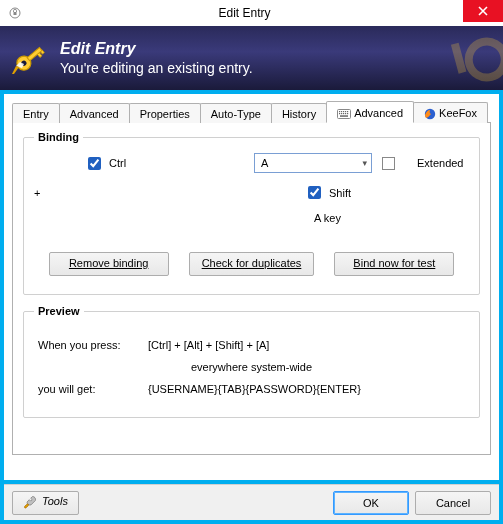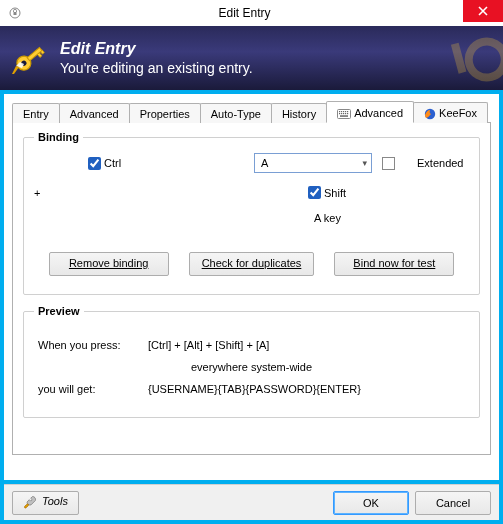--- a/index.html
+++ b/index.html
@@ -42,21 +42,21 @@
   
   .tab-body {
     border: 1px solid #b0b0b0; flex: 1; padding: 8px 10px 10px 10px;
     display: flex; flex-direction: column; gap: 10px; position: relative; z-index: 1;
   }
   
   fieldset { border: 1px solid #d0d0d0; border-radius: 2px; padding: 10px 10px 12px 10px; margin: 0; }
   fieldset legend { padding: 0 4px; color: #000; font-weight: bold; }
   
   .binding-grid { display: grid; grid-template-columns: 140px 80px 1fr; row-gap: 10px; align-items: center; }
-  .chk { display: flex; align-items: center; margin-left: 50px; }
+  .chk { display: flex; align-items: center; gap: 5px; margin-left: 50px; }
   .chk input { width: 13px; height: 13px; accent-color: #2060c0; }
   .plus { text-align: left; }
   .key-row { display: flex; align-items: center; gap: 10px; }
   .key-select {
     width: 118px; height: 20px; border: 1px solid #7a9fd4; background: #fff;
     display: flex; align-items: center; justify-content: space-between;
     padding: 0 4px 0 6px;
   }
   .key-select .arrow { font-size: 9px; color: #555; }
   .ext-chk { display: flex; align-items: center; gap: 22px; }

